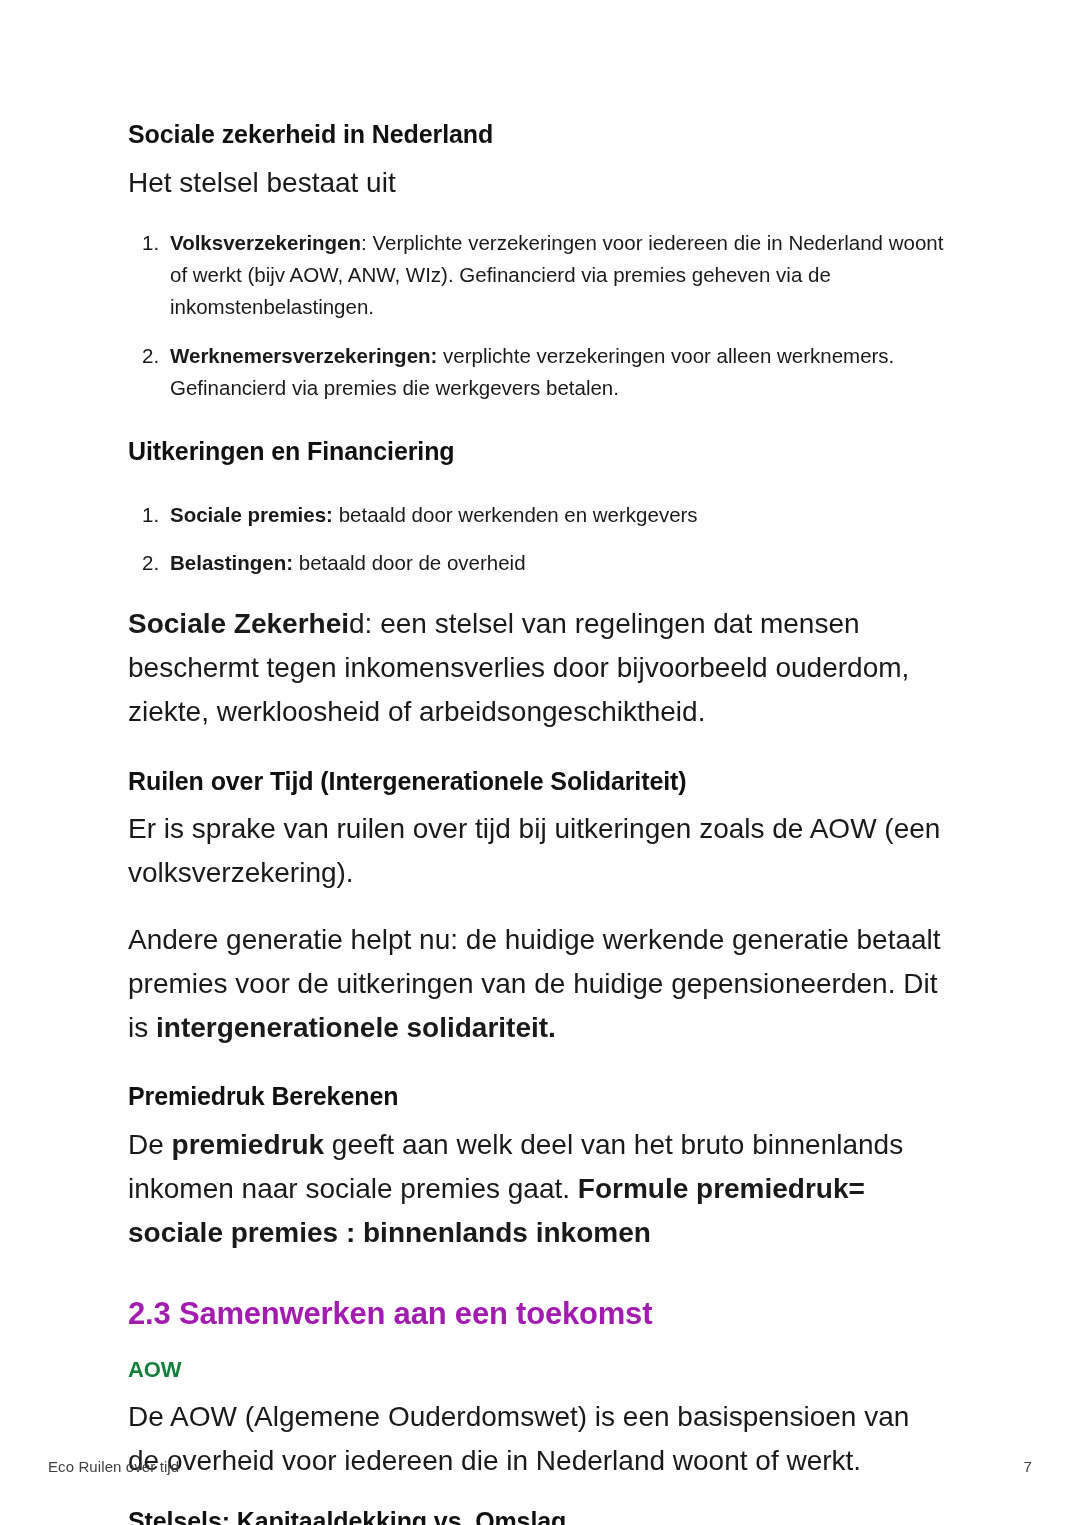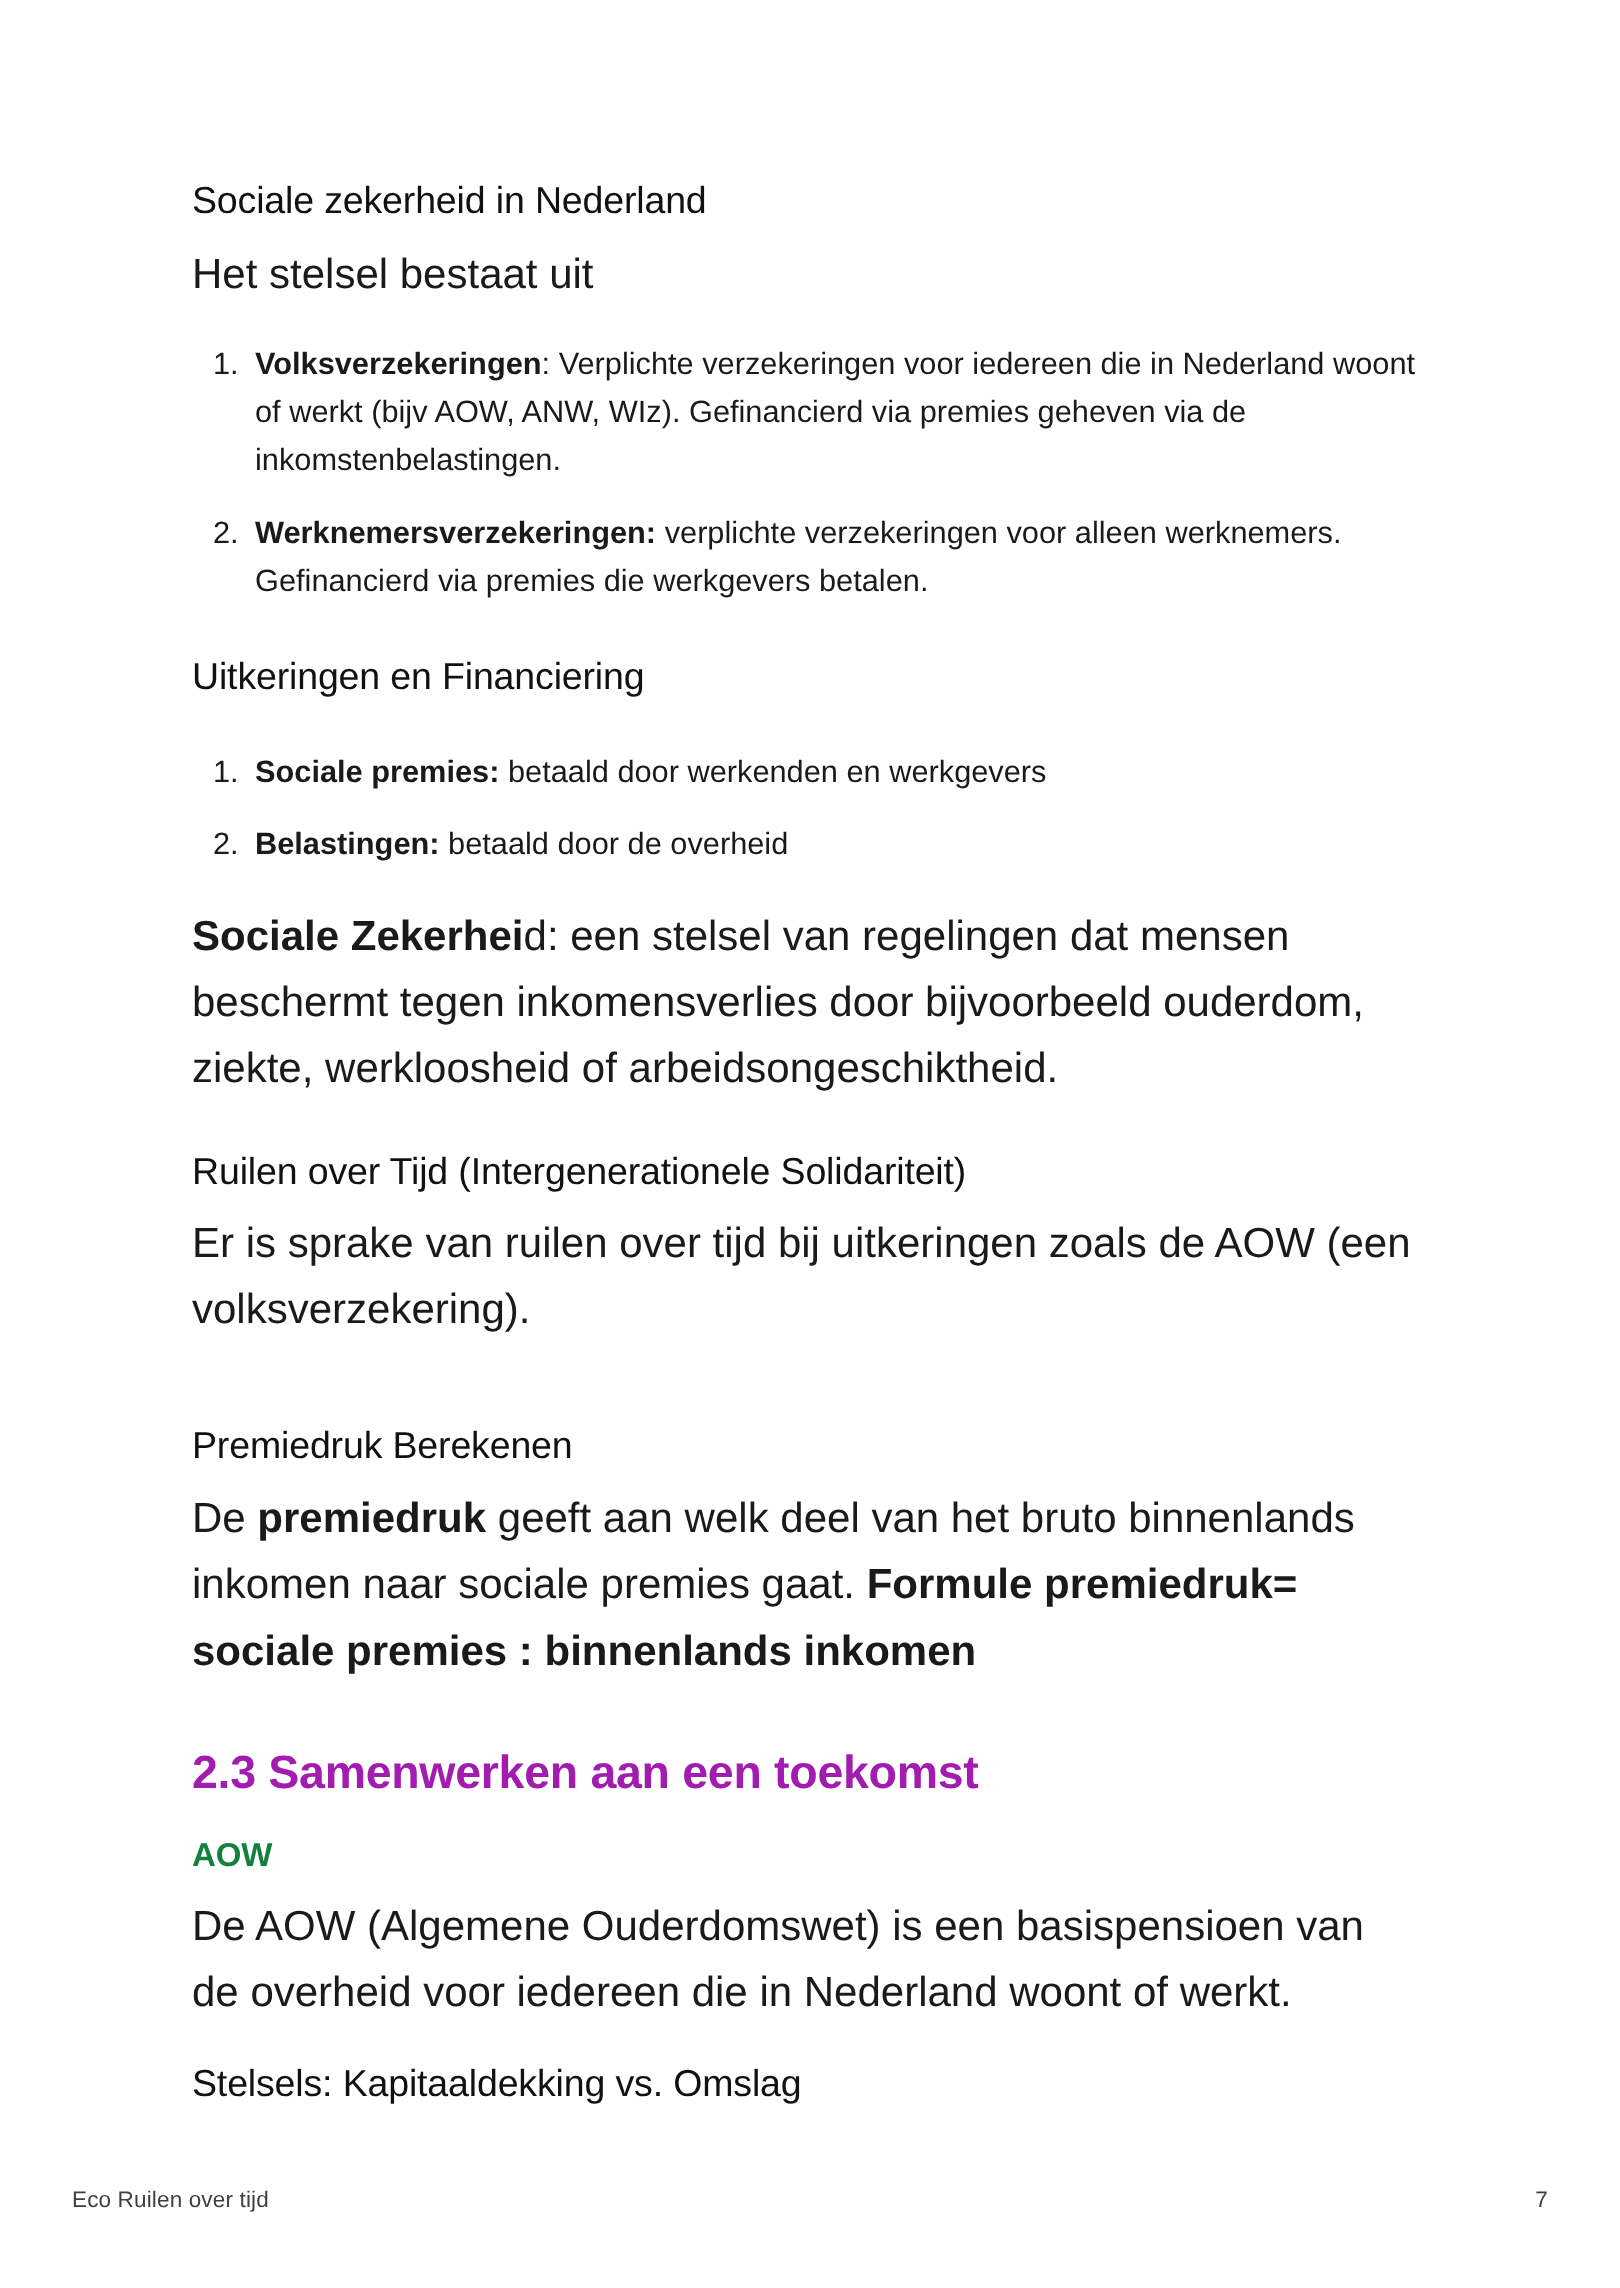--- a/index.html
+++ b/index.html
@@ -40,21 +40,21 @@
     line-height: 1.25;
     font-weight: bold;
     letter-spacing: -0.2px;
     margin: 0 0 0 0;
     color: #a21caf;
   }
 
   h2.head {
     font-size: 25px;
     line-height: 1.3;
-    font-weight: normal;
+    font-weight: bold;
     letter-spacing: -0.1px;
     margin: 0;
     color: #111111;
   }
 
   h3.subhead {
     font-size: 22px;
     line-height: 1.3;
     font-weight: bold;
     letter-spacing: -0.1px;
@@ -160,20 +160,21 @@
     <div class="gap-m"></div>
 
     <p class="body"><b>Sociale Zekerhei</b><span>d: een stelsel van regelingen dat mensen beschermt tegen inkomensverlies door bijvoorbeeld ouderdom, ziekte, werkloosheid of arbeidsongeschiktheid.</span></p>
 
     <div class="gap-l"></div>
 
     <h2 class="head">Ruilen over Tijd (Intergenerationele Solidariteit)</h2>
     <div class="gap-xs"></div>
     <p class="body">Er is sprake van ruilen over tijd bij uitkeringen zoals de AOW (een volksverzekering).</p>
     <div class="gap-m"></div>
+    <p class="body"><span>Andere generatie helpt nu: de huidige werkende generatie betaalt premies voor de uitkeringen van de huidige gepensioneerden. Dit is </span><b>intergenerationele solidariteit.</b></p>
 
     <div class="gap-l"></div>
 
     <h2 class="head">Premiedruk Berekenen</h2>
     <div class="gap-xs"></div>
     <p class="body"><span>De </span><b>premiedruk</b><span> geeft aan welk deel van het bruto binnenlands inkomen naar sociale premies gaat. </span><b>Formule premiedruk= sociale premies : binnenlands inkomen</b></p>
 
     <div class="gap-xl"></div>
 
     <h1 class="sec-title">2.3 Samenwerken aan een toekomst</h1>

